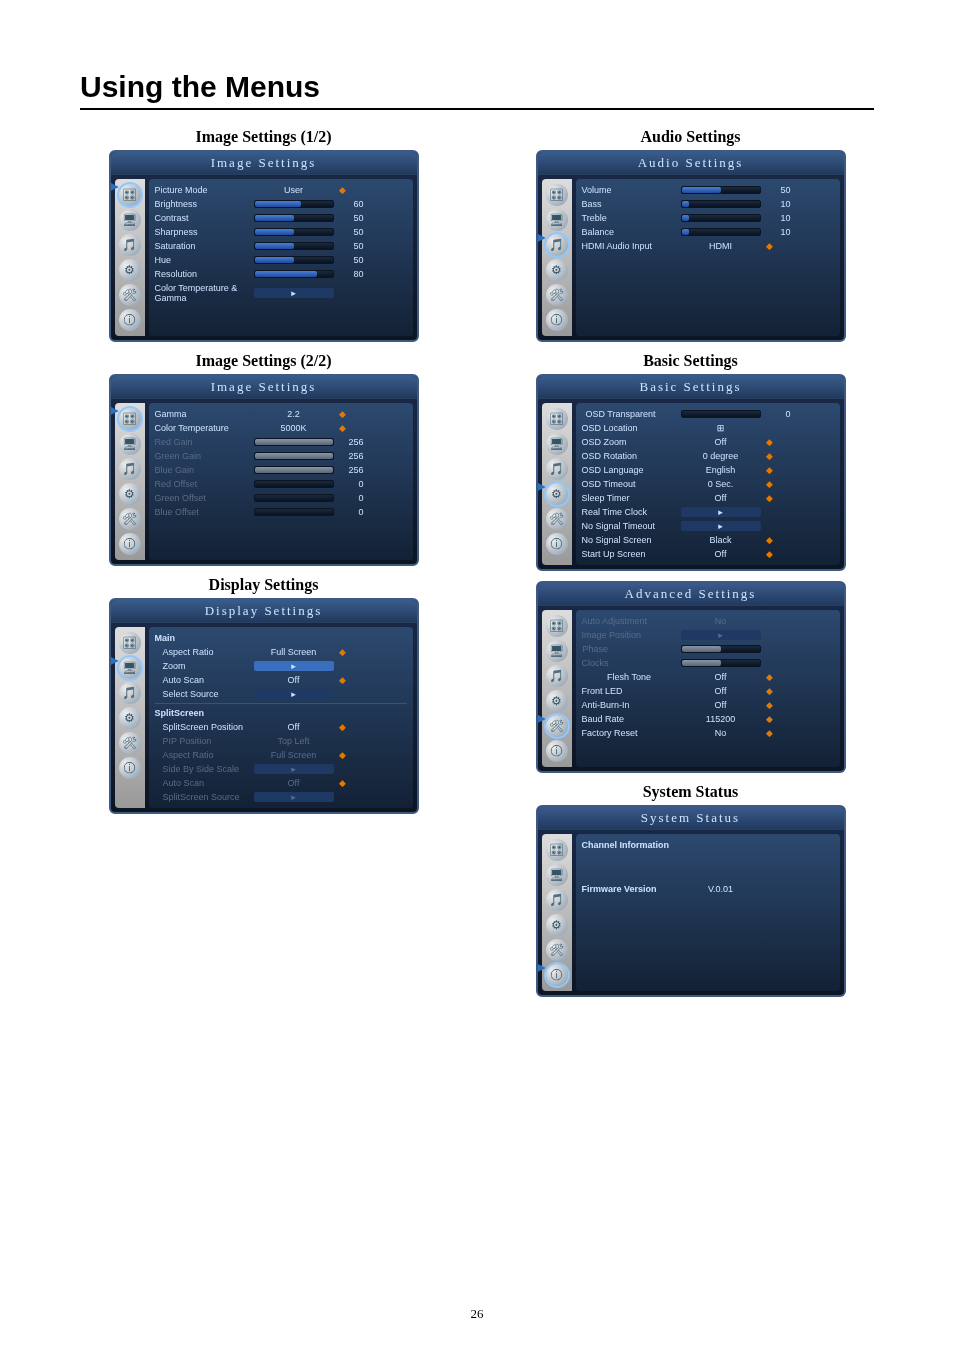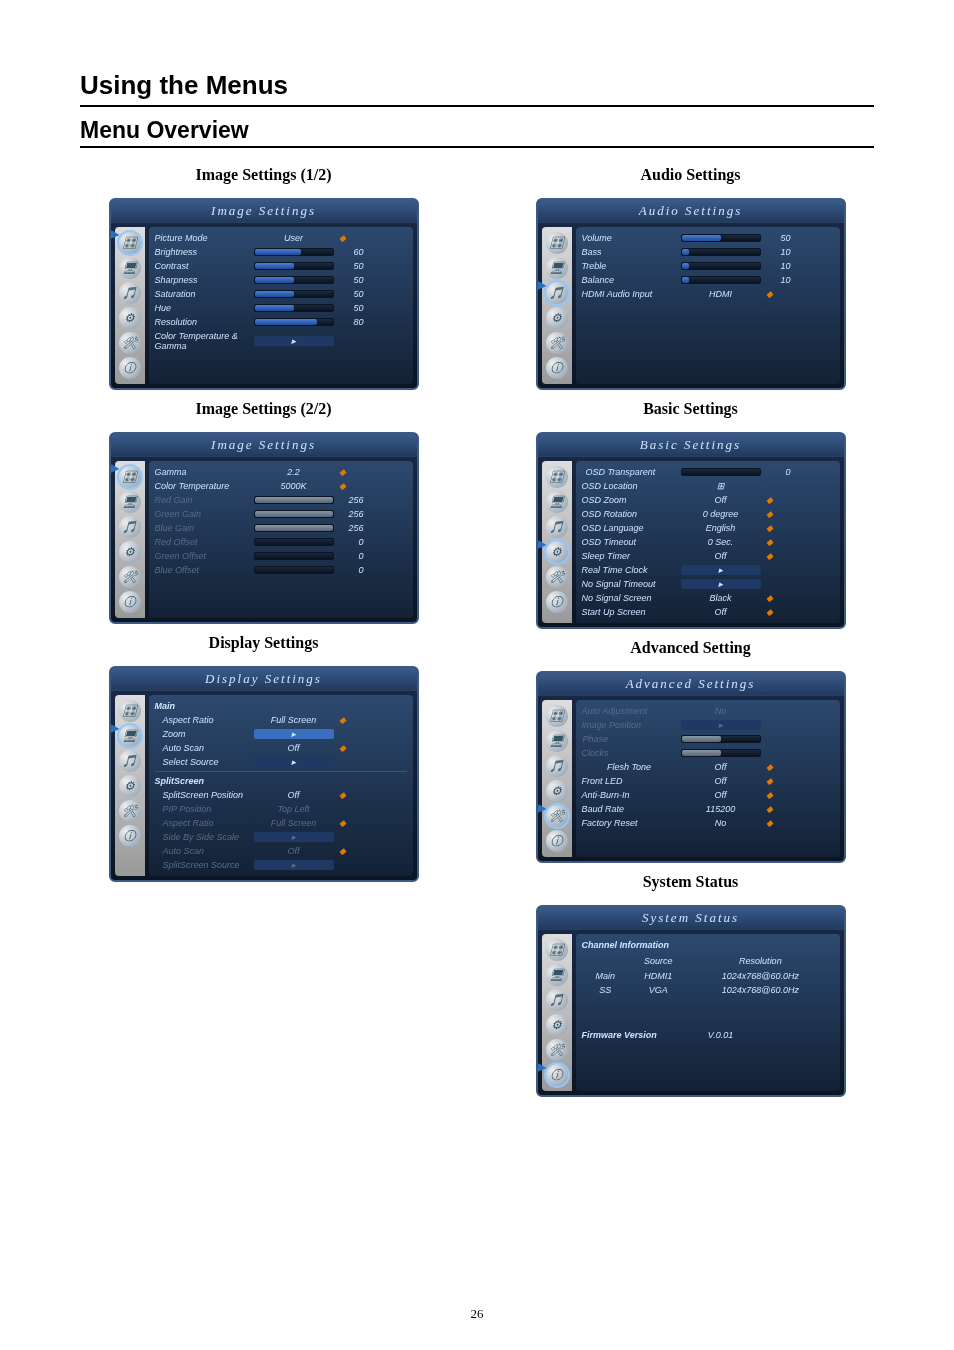--- a/index.html
+++ b/index.html
@@ -1,26 +1,26 @@
 <!DOCTYPE html>
 <html><head>
 <meta charset="utf-8">
 <style>
   * { box-sizing: border-box; margin: 0; padding: 0; }
   body { width: 954px; height: 1350px; background: #fff; font-family: "Times New Roman", serif; color: #000; position: relative; }
   .page { padding: 70px 80px 40px 80px; }
-  h1 { font-family: Arial, sans-serif; font-weight: bold; font-size: 26px; border-bottom: 2px solid #000; padding-bottom: 4px; margin-bottom: 10px; }
+  h1 { font-family: Arial, sans-serif; font-weight: bold; font-size: 30px; border-bottom: 2px solid #000; padding-bottom: 4px; margin-bottom: 10px; }
   h2 { font-family: Arial, sans-serif; font-weight: bold; font-size: 23px; border-bottom: 2px solid #000; padding-bottom: 2px; margin-bottom: 10px; }
   .cols { display: flex; gap: 60px; }
   .col { flex: 1; }
   .panel-title { font-family: "Times New Roman", serif; font-weight: bold; font-size: 16px; text-align: center; margin: 8px 0 4px 0; }
   .osd {
     width: 310px; background: linear-gradient(#1a2a48,#0c1524); border: 2px solid #3e5a82;
     border-radius: 6px; color: #cfe3ff; font-family: Arial, sans-serif; font-size: 10px;
-    margin: 14px auto 10px auto; overflow: hidden; position: relative; font-style: italic;
+    margin: 4px auto 10px auto; overflow: hidden; position: relative;
   }
   .osd-wrap { display:flex; }
   .osd-header {
     text-align: center; background: linear-gradient(#3a5b8a,#213a5e);
     font-family: Georgia, serif; letter-spacing: 2px; font-size: 13px;
     padding: 3px 0; border-bottom: 1px solid #2a3e5e;
   }
   .osd-inner { background: linear-gradient(#2c496f,#132135); border-radius: 4px; margin: 4px; flex:1; }
   .side-icons {
     display: flex; flex-direction: column; gap: 3px; padding: 5px 3px; background: linear-gradient(#ddd,#999);
@@ -56,21 +56,20 @@
   .osd-table th { font-weight:normal; color:#cfe3ff; padding:2px 0; text-align:center; }
   .osd-table td { padding:1px 3px; text-align:center; color:#cfe3ff; }
   .pointer { position:absolute; left:-1px; color:#2a6fc0; font-size:12px; }
   .pagefoot { position:absolute; bottom:28px; left:0; right:0; text-align:center; font-family:"Times New Roman",serif; font-size:13px; }
 </style>
 </head>
 <body>
 
 <div class="page">
   <h1>Using the Menus</h1>
-  <h2>Menu Overview</h2>
 
   <div class="cols">
 
     <div class="col">
 
       <div class="panel-title">Image Settings (1/2)</div>
       <div class="osd">
         <div class="osd-header">Image Settings</div>
         <div class="osd-wrap">
         <div class="side-icons">
@@ -407,21 +406,20 @@
                 <div class="osd-row">
                   <span class="lbl" style="padding-left: 0px;">Start Up Screen</span>
                   <span class="val">Off</span>
                   <span class="ind">◆</span>
                 </div>
               </div>
             </div>
         </div>
       </div>
 
-      <div class="panel-title">Advanced Setting</div>
       <div class="osd">
         <div class="osd-header">Advanced Settings</div>
         <div class="osd-wrap">
         <div class="side-icons">
           <span class="pointer" style="top:128px;">▶</span>
           <div class="ic">🎛</div>
           <div class="ic">🖥</div>
           <div class="ic">🎵</div>
           <div class="ic">⚙</div>
           <div class="ic sel">🛠</div>
@@ -490,41 +488,20 @@
           <div class="ic">🎛</div>
           <div class="ic">🖥</div>
           <div class="ic">🎵</div>
           <div class="ic">⚙</div>
           <div class="ic">🛠</div>
           <div class="ic sel">ⓘ</div>
         </div>
         <div class="osd-inner">
               <div class="osd-rows">
           <div class="sect">Channel Information</div>
-          <table class="osd-table">
-            <tbody>
-                    <tr>
-                      <th></th>
-                      <th>Source</th>
-                      <th>Resolution</th>
-                    </tr>
-            </tbody>
-                  <tbody id="sysrows">
-                    <tr>
-                      <td>Main</td>
-                      <td>HDMI1</td>
-                      <td>1024x768@60.0Hz</td>
-                    </tr>
-                    <tr>
-                      <td>SS</td>
-                      <td>VGA</td>
-                      <td>1024x768@60.0Hz</td>
-                    </tr>
-                  </tbody>
-          </table>
           <div style="height:30px"></div>
           <div class="osd-row">
             <span class="lbl" style="font-weight:bold">Firmware Version</span>
             <span class="val">V.0.01</span>
           </div>
         </div>
             </div>
         </div>
       </div>
 

